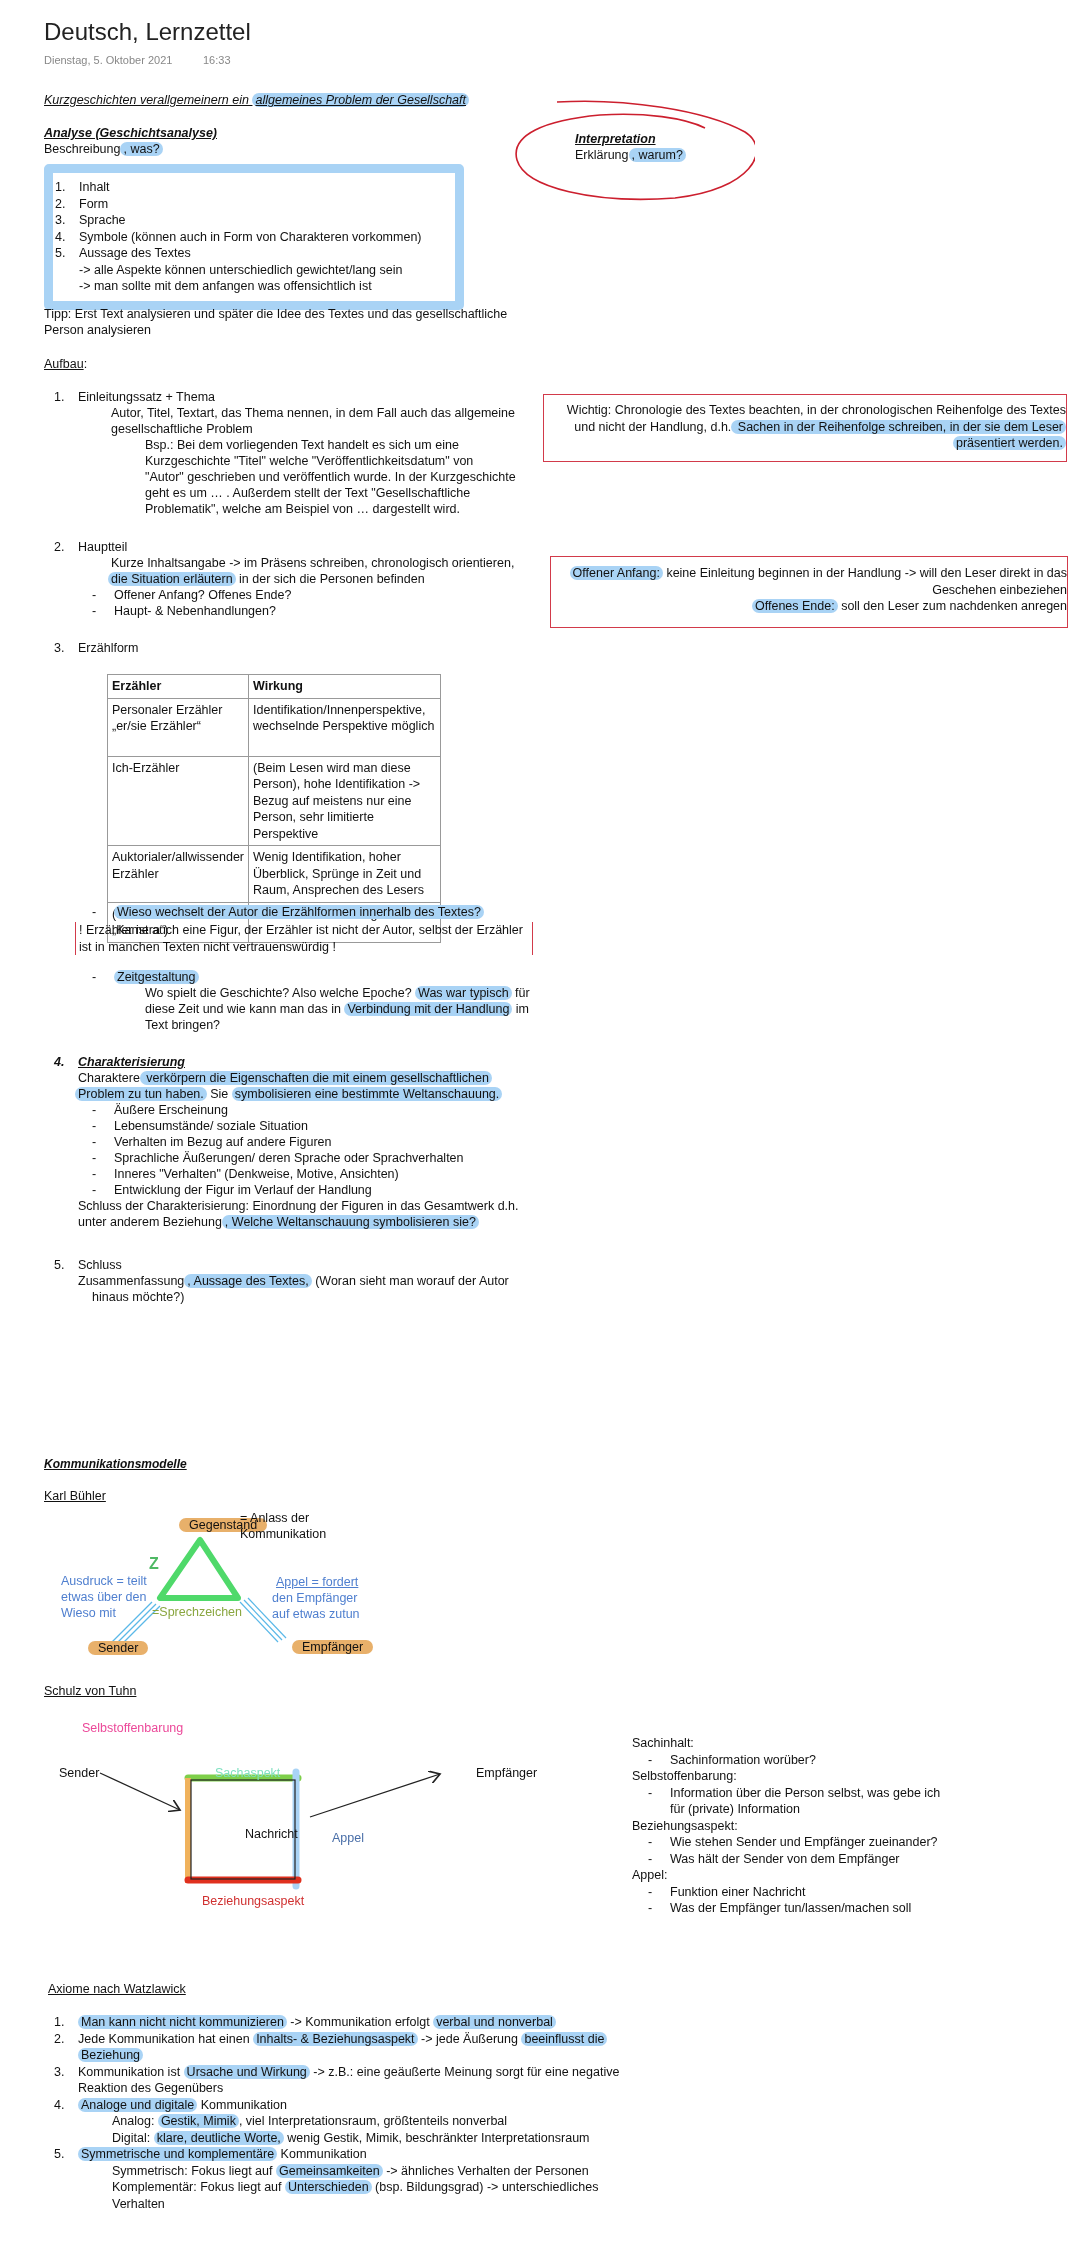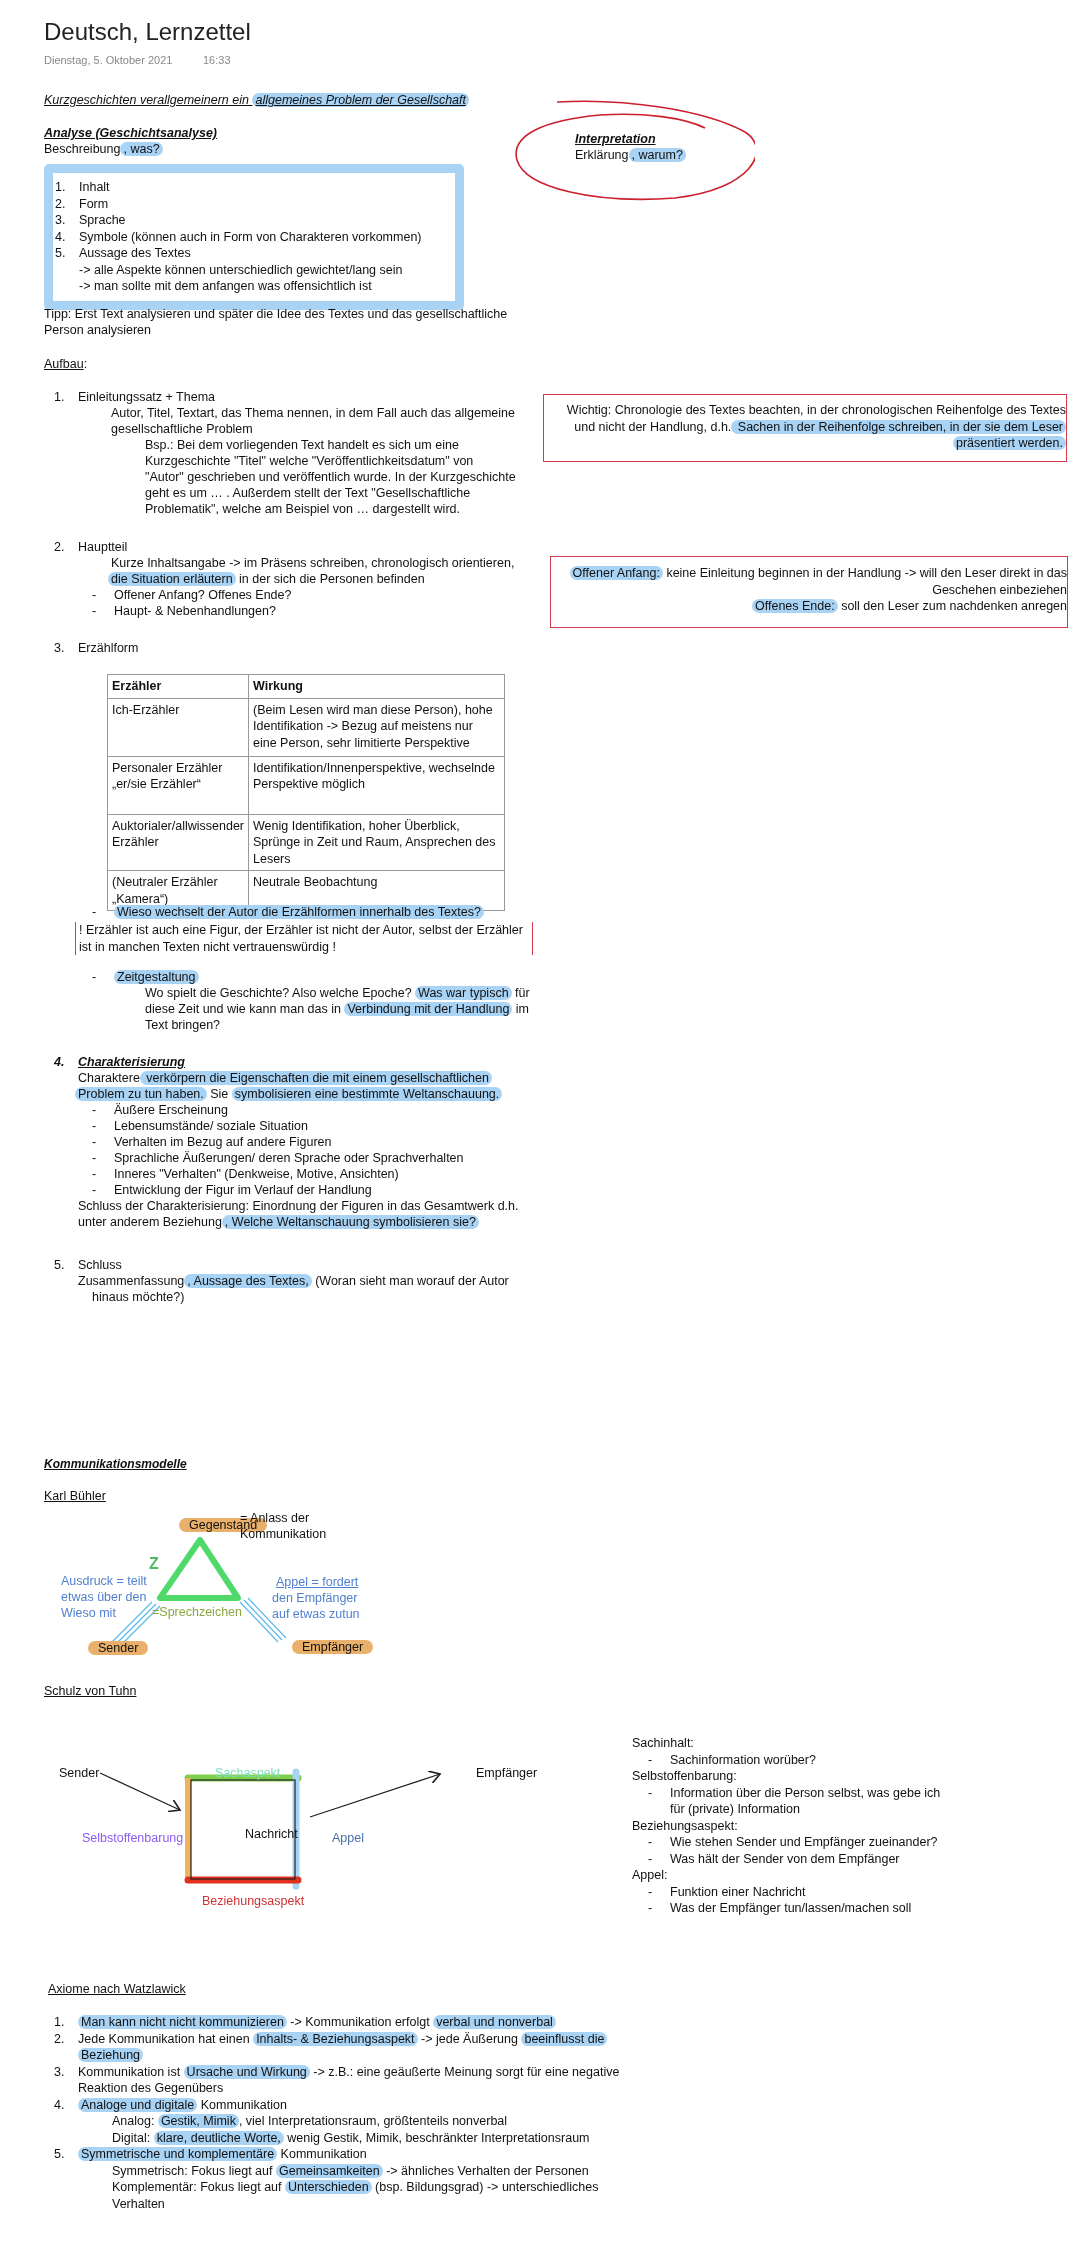--- a/index.html
+++ b/index.html
@@ -82,33 +82,33 @@
 <div class="abs redbox" style="left:550px;top:556px;width:516px;height:70px;">
   <div style="padding:8px 0 0 12px;">
     <div class="line"><span class="hl">Offener Anfang:</span><span> keine Einleitung beginnen in der Handlung -&gt; will den Leser direkt in das</span></div>
     <div class="line" style="padding-left:3px;">Geschehen einbeziehen</div>
     <div class="line"><span class="hl">Offenes Ende:</span><span> soll den Leser zum nachdenken anregen</span></div>
   </div>
 </div>
 
 <div class="abs line" style="left:54px;top:640px;"><span class="num">3.</span><span>Erzählform</span></div>
 
-<table class="erz abs" style="left:107px;top:674px;width:398px;">
+<table class="erz abs" style="left:107px;top:674px;width:334px;">
   <tbody>
       <tr>
     <td style="width:107px;font-weight:bold;">Erzähler</td>
     <td style="font-weight:bold;">Wirkung</td>
   </tr>
   <tr style="height:58px;">
+    <td>Personaler Erzähler „er/sie Erzähler“</td>
+    <td>Identifikation/Innenperspektive, wechselnde Perspektive möglich</td>
+  </tr>
+  <tr style="height:58px;">
     <td>Ich-Erzähler</td>
     <td>(Beim Lesen wird man diese Person), hohe Identifikation -&gt; Bezug auf meistens nur eine Person, sehr limitierte Perspektive</td>
-  </tr>
-  <tr style="height:58px;">
-    <td>Personaler Erzähler „er/sie Erzähler“</td>
-    <td>Identifikation/Innenperspektive, wechselnde Perspektive möglich</td>
   </tr>
   <tr style="height:40px;">
     <td>Auktorialer/allwissender Erzähler</td>
     <td>Wenig Identifikation, hoher Überblick, Sprünge in Zeit und Raum, Ansprechen des Lesers</td>
   </tr>
   <tr style="height:40px;">
     <td>(Neutraler Erzähler „Kamera“)</td>
     <td>Neutrale Beobachtung</td>
   </tr>
 </tbody>
@@ -177,21 +177,21 @@
   <line x1="270" y1="57" x2="400" y2="14" stroke="#222" stroke-width="1.3" marker-end="url(#arr)"></line>
   <line x1="148" y1="18" x2="258" y2="18" stroke="#7ecf4a" stroke-width="7" stroke-linecap="round"></line>
   <line x1="148" y1="18" x2="148" y2="123" stroke="#f0b25c" stroke-width="6"></line>
   <line x1="256" y1="12" x2="256" y2="126" stroke="#a9d3f5" stroke-width="7" stroke-linecap="round"></line>
   <line x1="148" y1="120" x2="258" y2="120" stroke="#e0301e" stroke-width="7" stroke-linecap="round"></line>
   <rect x="151" y="20" width="104" height="99" fill="none" stroke="#222" stroke-width="1.2"></rect>
 </svg>
 <div class="abs line" style="left:59px;top:1765px;">Sender</div>
 <div class="abs line" style="left:476px;top:1765px;">Empfänger</div>
 <div class="abs line" style="left:215px;top:1765px;color:#7fe0c0;">Sachaspekt</div>
-<div class="abs line" style="left:82px;top:1830px;color:#8b5cf6;">Selbstoffenbarung</div>
+<div class="abs line" style="left:82px;top:1720px;color:#ec4899;">Selbstoffenbarung</div>
 <div class="abs line" style="left:245px;top:1826px;">Nachricht</div>
 <div class="abs line" style="left:332px;top:1830px;color:#4a6fa8;">Appel</div>
 <div class="abs line" style="left:202px;top:1893px;color:#d03030;">Beziehungsaspekt</div>
 
 <div class="abs" style="left:632px;top:1735px;">
   <div class="line">Sachinhalt:</div>
   <div class="line" style="padding-left:16px;"><span class="dash">-</span><span>Sachinformation worüber?</span></div>
   <div class="line">Selbstoffenbarung:</div>
   <div class="line" style="padding-left:16px;"><span class="dash">-</span><span>Information über die Person selbst, was gebe ich</span></div>
   <div class="line" style="padding-left:38px;">für (private) Information</div>

